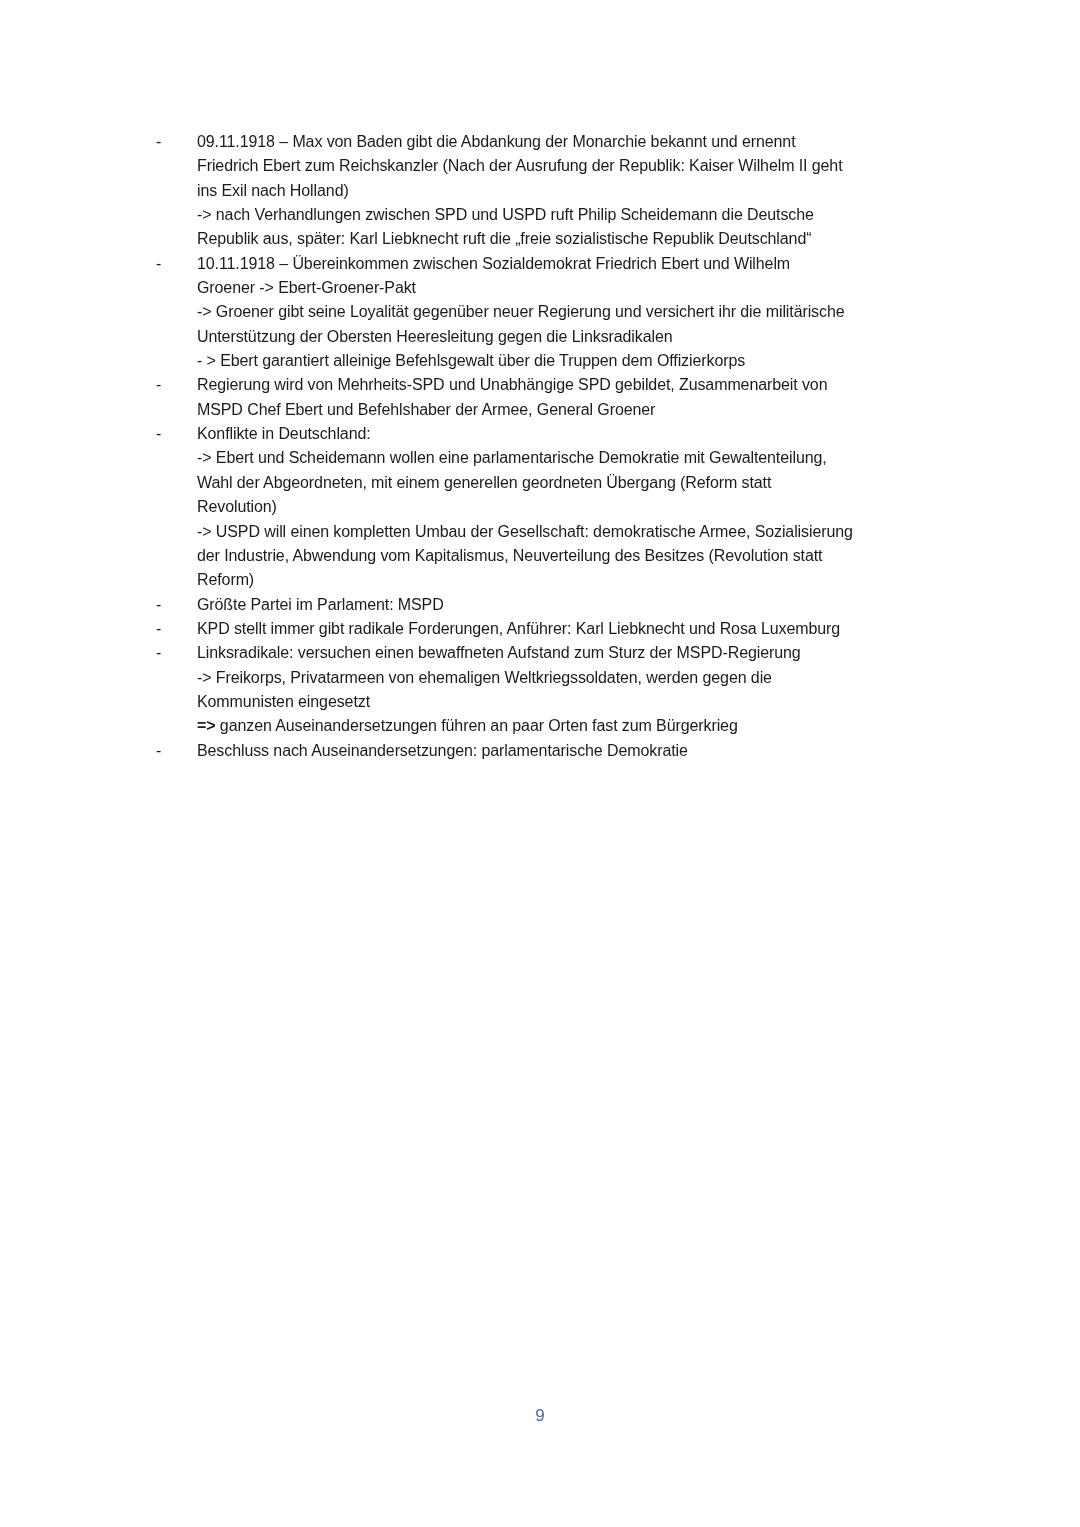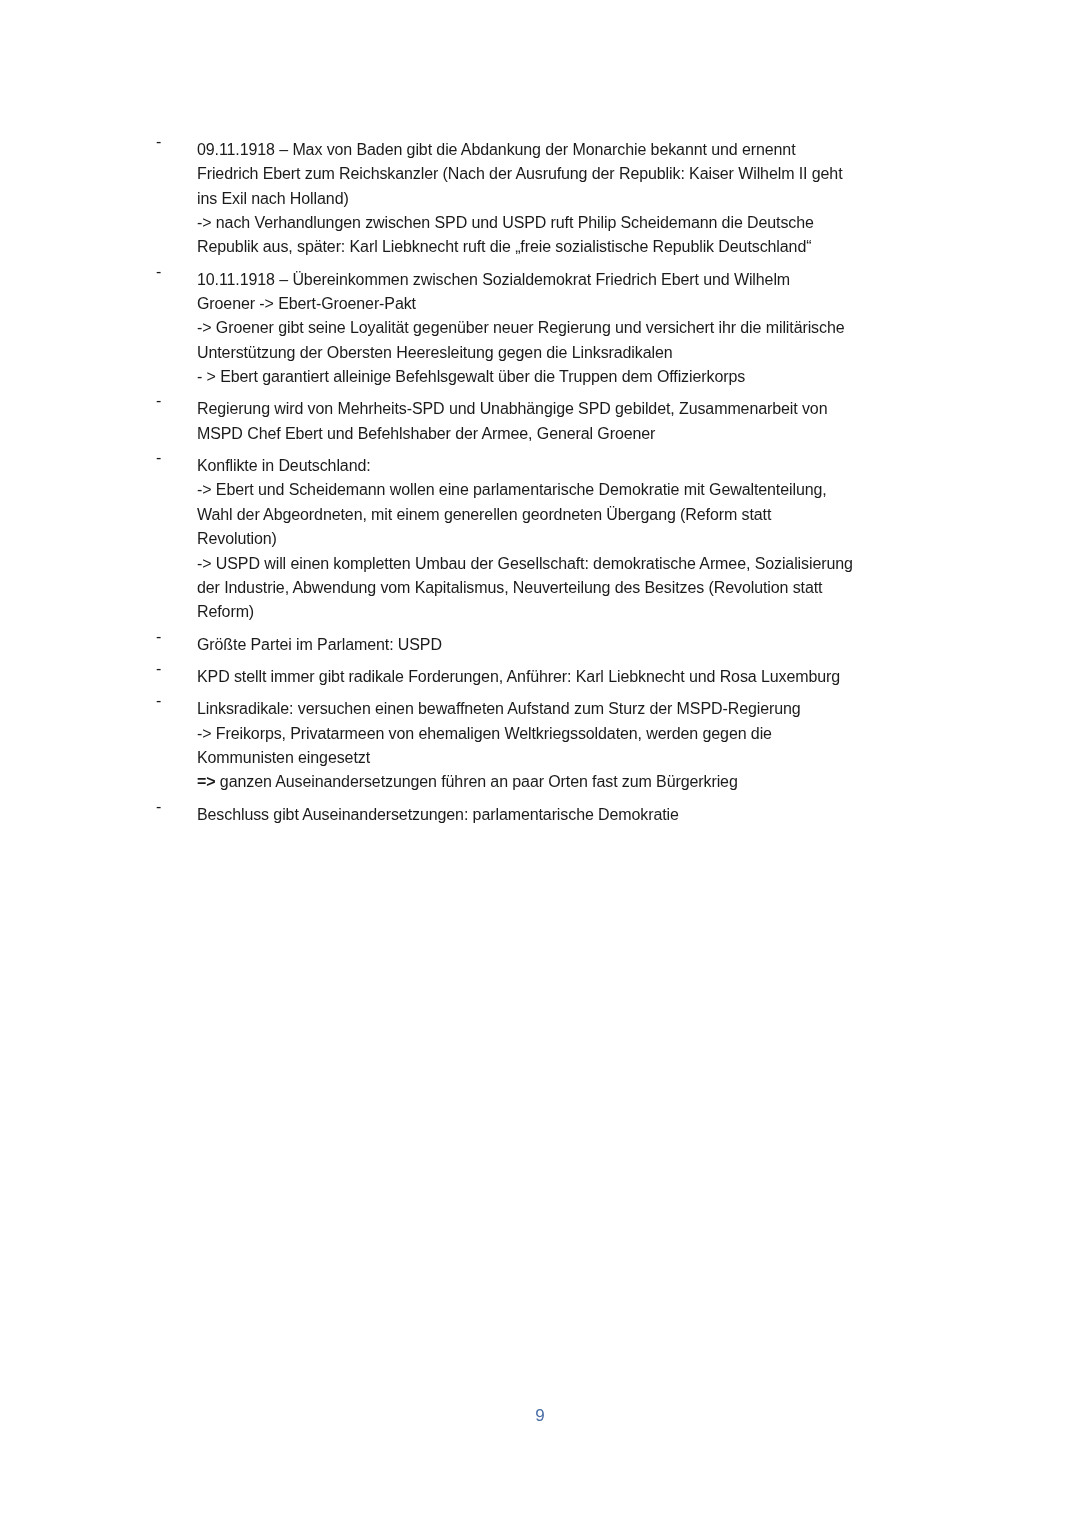--- a/index.html
+++ b/index.html
@@ -29,21 +29,20 @@
     display: flex;
     align-items: flex-start;
   }
   .marker {
     flex: 0 0 41px;
     width: 41px;
   }
   .content {
     white-space: pre-wrap;
     flex: 1 1 auto;
-    margin-top: 8px;
   }
   .content b {
     font-weight: bold;
   }
   .footer {
     position: absolute;
     top: 1406px;
     left: 0;
     width: 100%;
     text-align: center;
@@ -84,34 +83,34 @@
         <div class="content">Konflikte in Deutschland:
 -&gt; Ebert und Scheidemann wollen eine parlamentarische Demokratie mit Gewaltenteilung,
 Wahl der Abgeordneten, mit einem generellen geordneten Übergang (Reform statt
 Revolution)
 -&gt; USPD will einen kompletten Umbau der Gesellschaft: demokratische Armee, Sozialisierung
 der Industrie, Abwendung vom Kapitalismus, Neuverteilung des Besitzes (Revolution statt
 Reform)</div>
       </div>
       <div class="bullet-item">
         <span class="marker">-</span>
-        <div class="content">Größte Partei im Parlament: USPD</div>
+        <div class="content">Größte Partei im Parlament: MSPD</div>
       </div>
       <div class="bullet-item">
         <span class="marker">-</span>
         <div class="content">KPD stellt immer gibt radikale Forderungen, Anführer: Karl Liebknecht und Rosa Luxemburg</div>
       </div>
       <div class="bullet-item">
         <span class="marker">-</span>
         <div class="content">Linksradikale: versuchen einen bewaffneten Aufstand zum Sturz der MSPD-Regierung
 -&gt; Freikorps, Privatarmeen von ehemaligen Weltkriegssoldaten, werden gegen die
 Kommunisten eingesetzt
 <b>=&gt;</b> ganzen Auseinandersetzungen führen an paar Orten fast zum Bürgerkrieg</div>
       </div>
       <div class="bullet-item">
         <span class="marker">-</span>
-        <div class="content">Beschluss gibt Auseinandersetzungen: parlamentarische Demokratie</div>
+        <div class="content">Beschluss nach Auseinandersetzungen: parlamentarische Demokratie</div>
       </div>
     </div>
   <div class="footer">
     <span class="page-number">9</span>
   </div>
 </div>
 
 </body></html>

